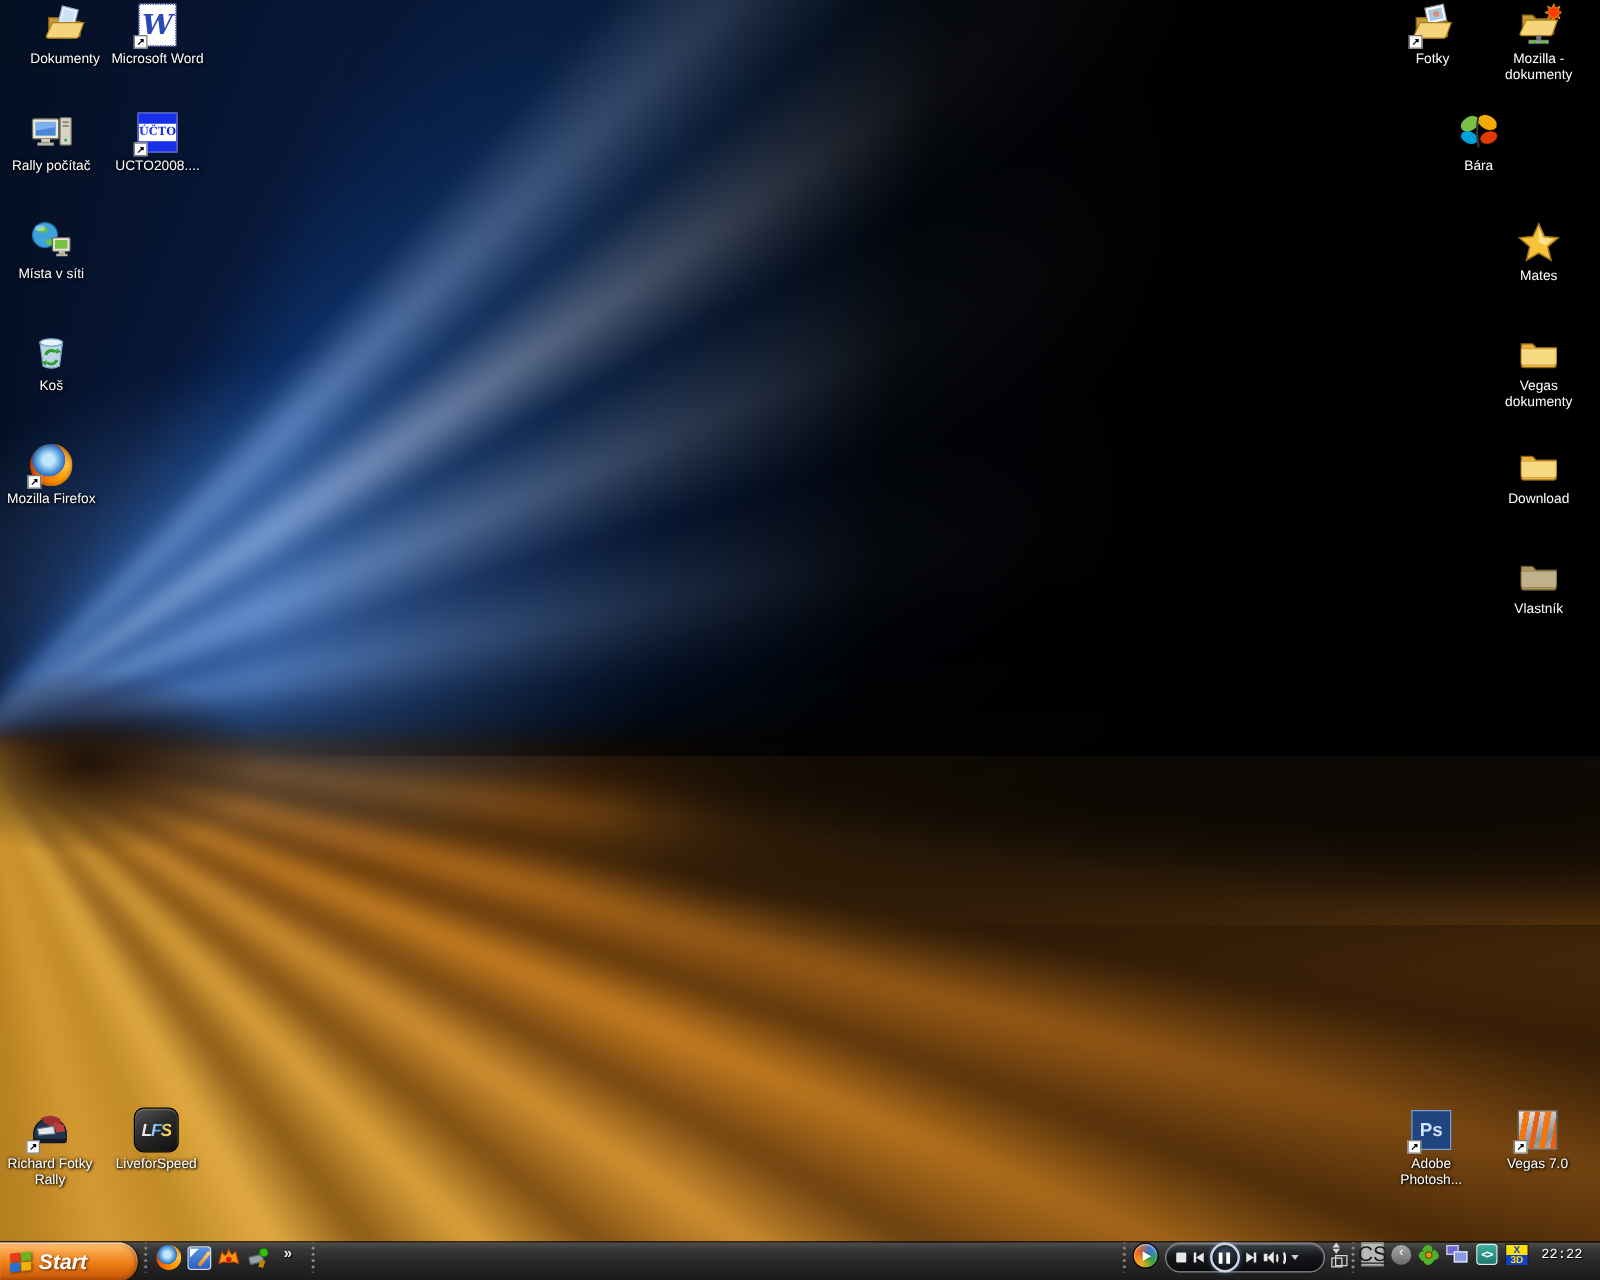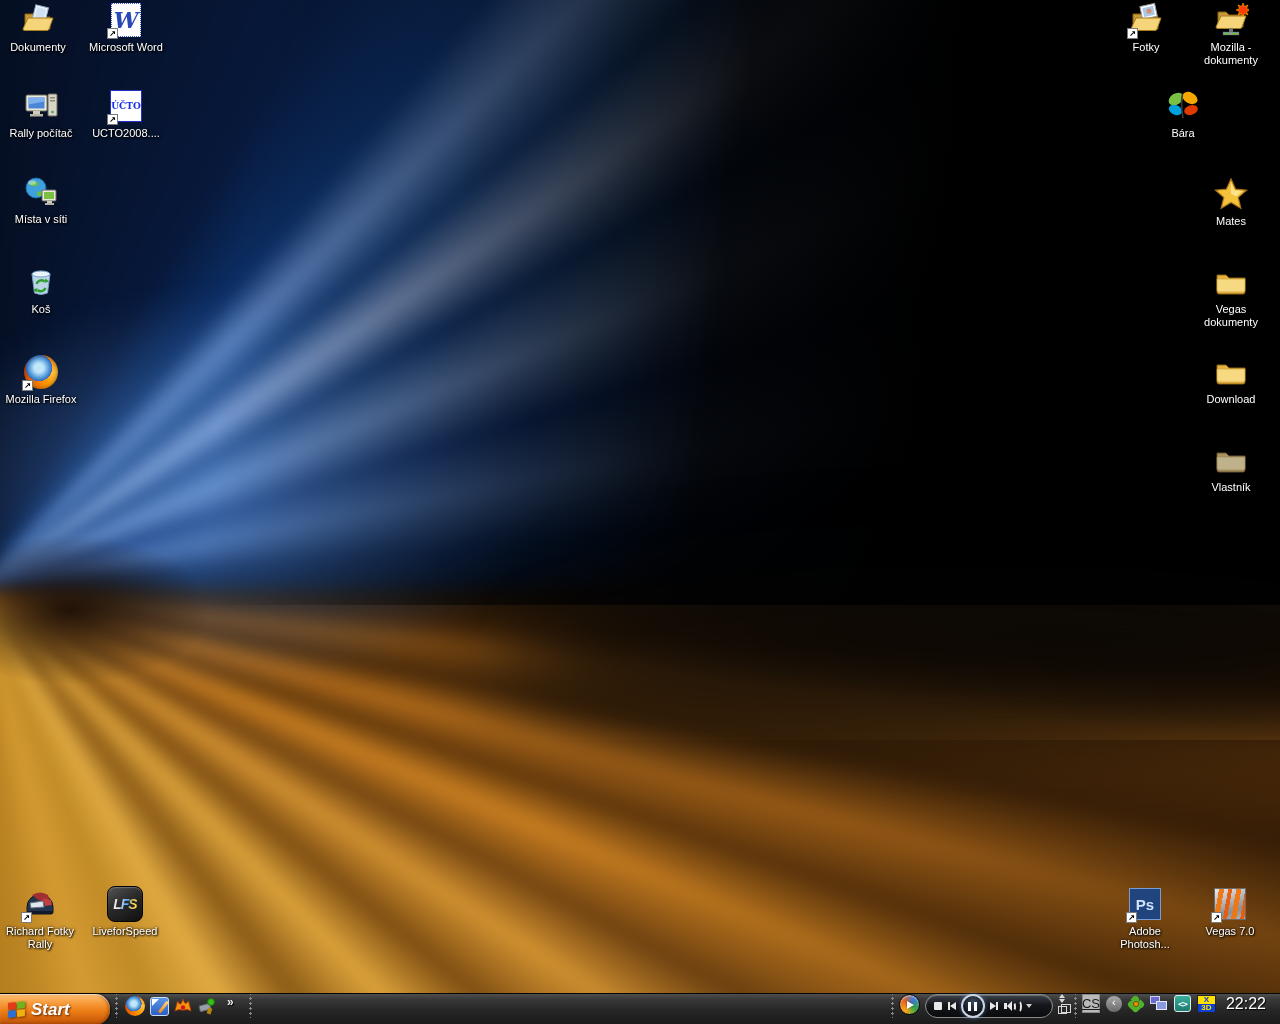--- a/index.html
+++ b/index.html
@@ -46,21 +46,21 @@
   .art-firefox{width:34px;height:34px;margin:1px;border-radius:50%;
     background:
       radial-gradient(circle at 44% 38%,#bfe6fa 0 16%,#5aa0dd 34%,#2f6cc0 46%,rgba(0,0,0,0) 47%),
       conic-gradient(from 150deg,#ff9a00,#e85c04 90deg,#b63c02 160deg,#ff7a00 220deg,#ffc13d 300deg,#ff9a00 360deg);
     box-shadow:inset 0 0 4px rgba(60,20,0,.6);}
   .art-word{width:30px;height:34px;margin:1px 3px;background:#fff;
     border:1px dotted #3a5ad0;display:flex;align-items:center;justify-content:center;}
   .art-word .g{font-family:"DejaVu Serif",serif;font-weight:bold;font-style:italic;
     font-size:22px;color:#2b49b5;line-height:1;}
   .art-ucto{width:32px;height:32px;margin:2px;background:#fff;border:1px solid #2030c8;
-    display:flex;flex-direction:row;}
+    display:flex;flex-direction:column;}
   .art-ucto .bar{height:8px;background:#1630e8;flex:none;}
   .art-ucto .mid{flex:1;display:flex;align-items:center;justify-content:center;}
   .art-ucto .g{font-family:"DejaVu Serif",serif;font-weight:bold;font-size:9px;color:#1630e8;letter-spacing:0;}
   .art-lfs{width:36px;height:36px;border-radius:8px;border:1px solid #000;
     background:linear-gradient(150deg,#555 0%,#2a2a2a 45%,#101010 100%);
     display:flex;align-items:center;justify-content:center;box-shadow:inset 0 1px 1px rgba(255,255,255,.25);}
   .art-lfs .g{font-style:italic;font-weight:bold;font-size:14px;letter-spacing:-1px;
     background:linear-gradient(100deg,#e8e8e8 30%,#4da6ff 55%,#ffd24d 80%);
     -webkit-background-clip:text;background-clip:text;color:transparent;}
   .art-ps{width:32px;height:32px;margin:2px;background:#20457e;border:1px solid #7a9cd0;
@@ -137,55 +137,55 @@
   .tb-mini-col{flex:none;display:flex;flex-direction:column;gap:3px;margin:0 2px 0 5px;align-items:center;}
   .mini-btn{background:none;border:none;padding:0;display:flex;flex-direction:column;align-items:center;gap:1px;cursor:pointer;}
   .tri-u{width:0;height:0;border-bottom:4px solid #d8d8d8;border-left:3px solid transparent;border-right:3px solid transparent;}
   .tri-dn{width:0;height:0;border-top:4px solid #d8d8d8;border-left:3px solid transparent;border-right:3px solid transparent;}
   .restore{width:9px;height:8px;border:1px solid #d8d8d8;position:relative;background:#2a2a2a;}
   .restore:before{content:"";position:absolute;left:2px;top:-3px;width:8px;height:7px;border:1px solid #d8d8d8;}
 
   
   .tray{flex:none;display:flex;align-items:center;gap:6px;padding-right:6px;}
   .lang-box{width:18px;height:19px;background:#b9b9b9;border:1px solid #8a8a8a;
-    display:flex;align-items:center;justify-content:center;font-size:13px;color:#1a1a1a;cursor:pointer;text-decoration:underline;}
+    display:flex;align-items:center;justify-content:center;font-size:17px;color:#1a1a1a;cursor:pointer;text-decoration:underline;}
   .tray-chev{width:16px;height:16px;border-radius:50%;background:linear-gradient(#a8a8a8,#6a6a6a);
     border:none;color:#fff;font-size:11px;line-height:1;display:flex;align-items:center;justify-content:center;
     padding:0 0 2px 0;cursor:pointer;}
   .icq-flower{width:16px;height:16px;position:relative;cursor:pointer;}
   .petal{position:absolute;width:7px;height:7px;border-radius:50% 50% 50% 0;background:#4fb32a;}
   .p1{left:4px;top:0;transform:rotate(45deg);} .p2{left:9px;top:5px;transform:rotate(135deg);}
   .p3{left:4px;top:9px;transform:rotate(225deg);} .p4{left:0;top:5px;transform:rotate(315deg);}
   .icq-center{position:absolute;left:5px;top:5px;width:6px;height:6px;border-radius:50%;background:#f09010;border:1px solid #7a4a00;}
   .net-icon{width:18px;height:16px;position:relative;cursor:pointer;}
   .net-icon .m1{position:absolute;left:0;top:0;width:10px;height:8px;background:#6a6ad0;border:1px solid #d0d0f0;}
   .net-icon .m2{position:absolute;left:6px;top:5px;width:11px;height:9px;background:#8a9ae0;border:1px solid #e8e8ff;}
   .dcpp{width:17px;height:17px;border-radius:3px;background:linear-gradient(#3ab0a0,#1d7a6e);
     border:1px solid #d8f0ec;color:#fff;font-weight:bold;font-size:9px;letter-spacing:-1px;
     display:flex;align-items:center;justify-content:center;cursor:pointer;font-family:"DejaVu Sans Mono",monospace;}
   .xvid3d{width:19px;height:17px;display:flex;flex-direction:column;border:1px solid #222;cursor:pointer;}
   .xvid3d .top{flex:1;background:#ffe000;color:#1040d0;font-size:8px;font-weight:bold;line-height:8px;text-align:center;}
   .xvid3d .bot{flex:1;background:#1040d0;color:#ffe000;font-size:8px;font-weight:bold;line-height:8px;text-align:center;}
-  .clock{font-size:16px;color:#fff;margin:0 8px 0 4px;text-shadow:1px 1px 1px #000;cursor:pointer;}
+  .clock{font-size:11px;color:#fff;margin:0 8px 0 4px;text-shadow:1px 1px 1px #000;cursor:pointer;font-family:Liberation Mono, monospace;}
 </style>
 </head>
 <body>
 
 <div class="screen">
 
   <div class="wallpaper">
     <div class="wp-conic"></div>
     <div class="wp-sky-glow"></div>
     <div class="wp-sky-dark"></div>
     <div class="wp-horizon-dark"></div>
     <div class="wp-vanish"></div>
     <div class="wp-ground-dim"></div>
   </div>
 
-  <div class="cell" style="left:0;top:2px">
+  <div class="cell" style="left:14px;top:2px">
     <div class="art">
       <svg viewBox="0 0 36 36" width="36" height="36">
         <path d="M5 12 l8 0 3 3 14 0 0 12 -25 0 z" fill="#c9983a" stroke="#8a6210"></path>
         <rect x="14" y="4" width="13" height="14" transform="rotate(14 20 11)" fill="#e9f1fa" stroke="#8fb0cf"></rect>
         <rect x="16" y="6" width="9" height="10" transform="rotate(14 20 11)" fill="#cfe0f2"></rect>
         <path d="M3 27 L8 16 H33 L29 27 q-.5 1.5 -2 1.5 H5 q-2 0 -2 -1.5 z" fill="#f5d47a" stroke="#a77d1d"></path>
       </svg>
     </div>
     <div class="lbl">Dokumenty</div>
   </div>

